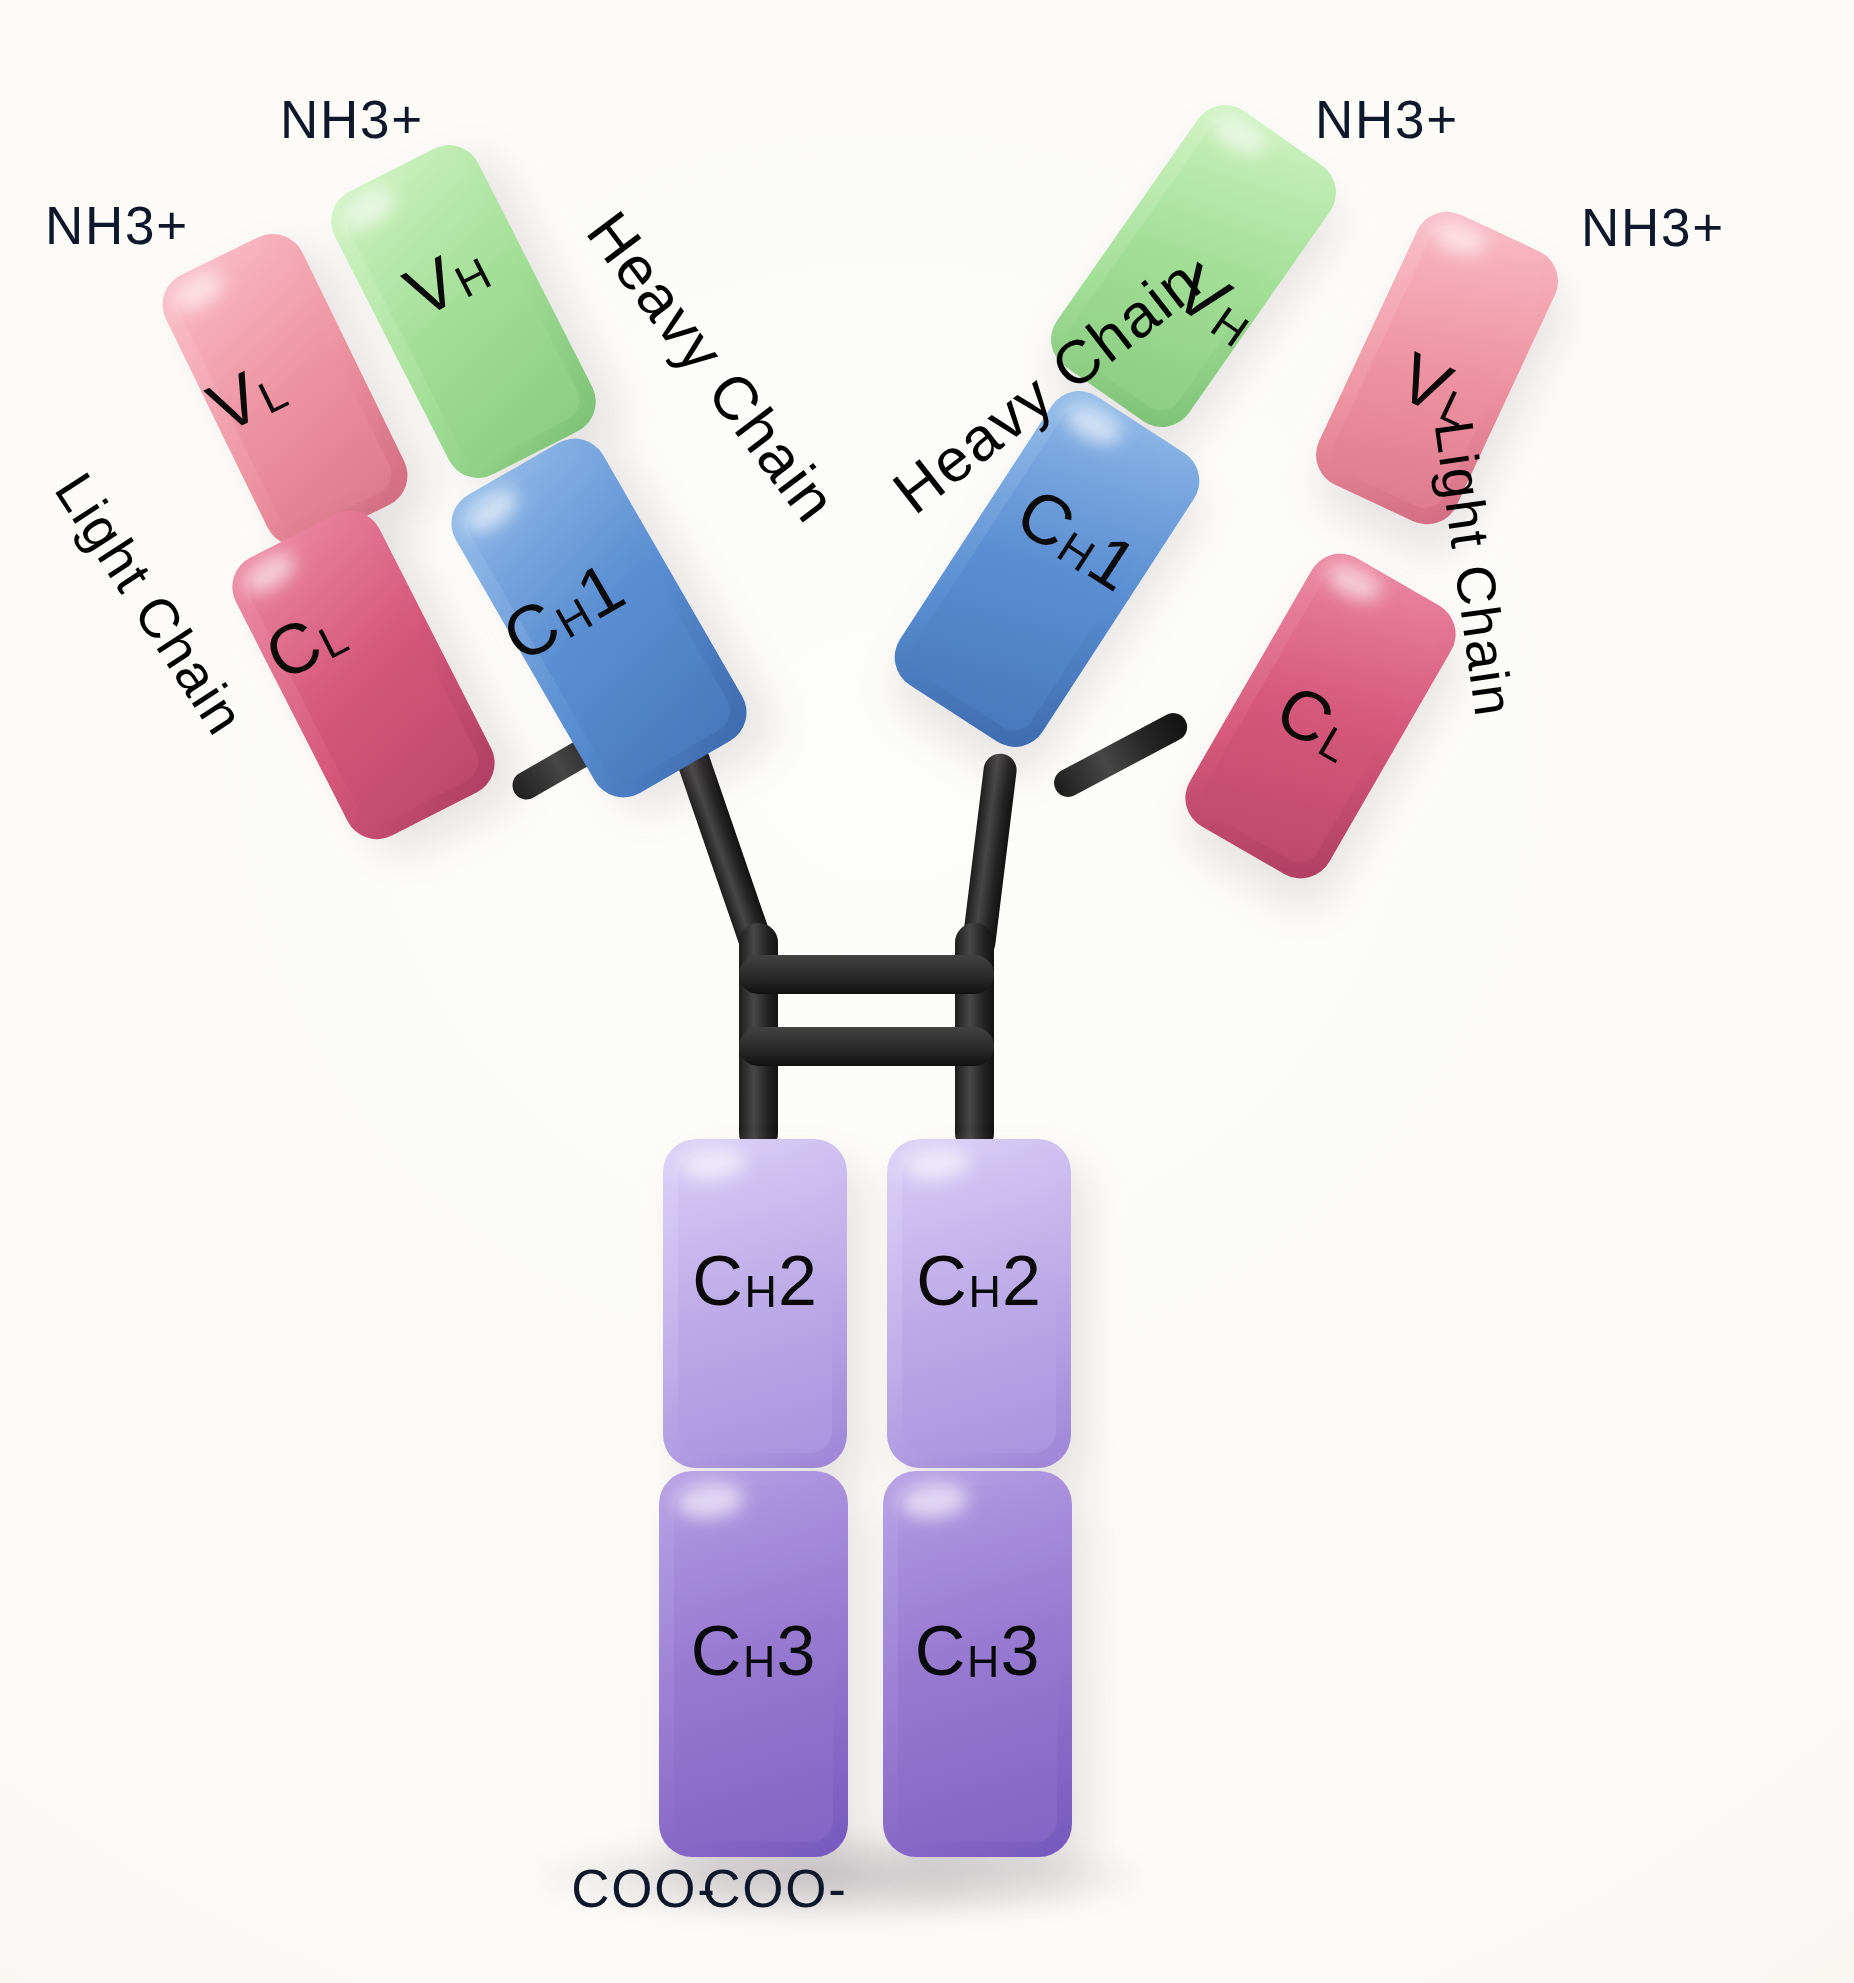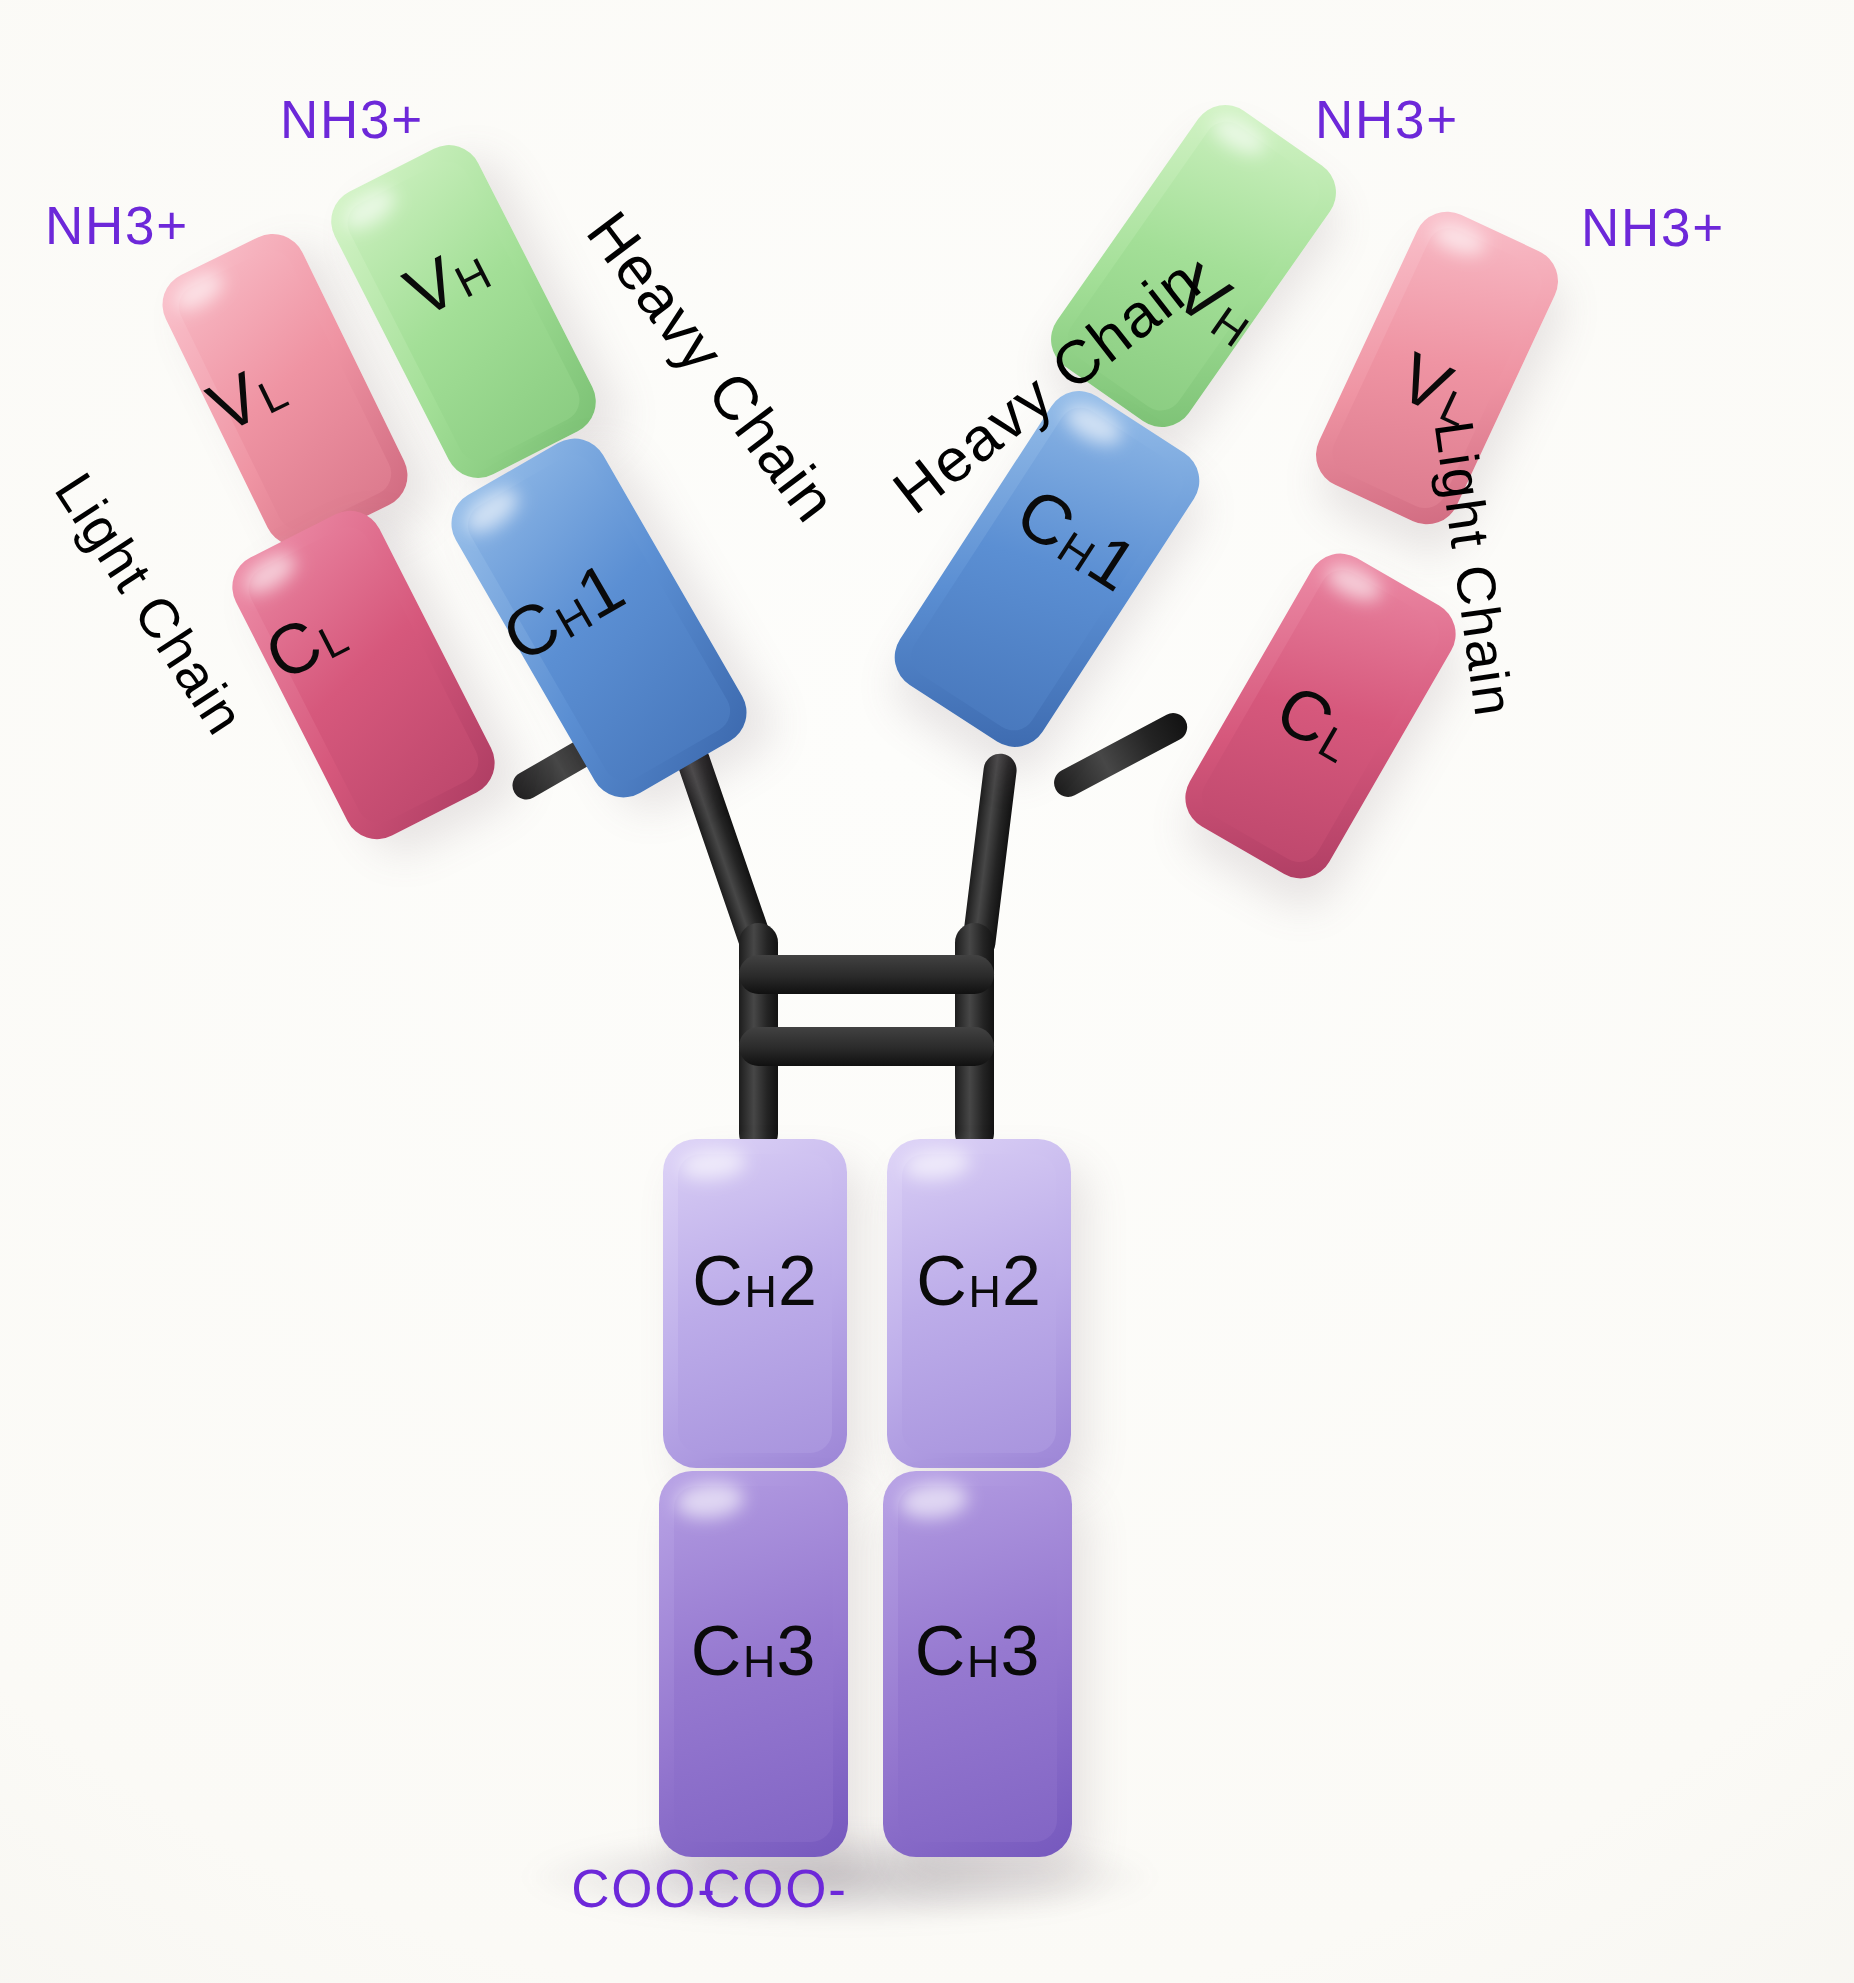--- a/index.html
+++ b/index.html
@@ -49,21 +49,21 @@
     transform: rotate(var(--rot,0deg));
     background: linear-gradient(90deg, #1d1d1d 0%, #474747 38%, #242424 72%, #121212 100%);
   }
   .pipe.h {
     background: linear-gradient(180deg, #424242 0%, #2a2a2a 55%, #101010 100%);
   }
 
   
   .term {
     position:absolute; transform:translate(-50%,-50%);
-    font-size:53px; letter-spacing:1.8px; white-space:nowrap; color:#6d28d9;
+    font-size:53px; letter-spacing:1.8px; white-space:nowrap; color:#0f172a;
   }
   .chain {
     position:absolute; transform:translate(-50%,-50%) rotate(var(--rot,0deg));
     font-size:61px; letter-spacing:1.8px; white-space:nowrap; color:#000;
   }
   .chain.sm { font-size:55px; }
 
   .gshadow {
     position:absolute; left:528px; top:1829px; width:624px; height:96px;
     background: radial-gradient(ellipse at center, rgba(95,85,100,.30) 0%, rgba(95,85,100,.12) 45%, rgba(95,85,100,0) 72%);

